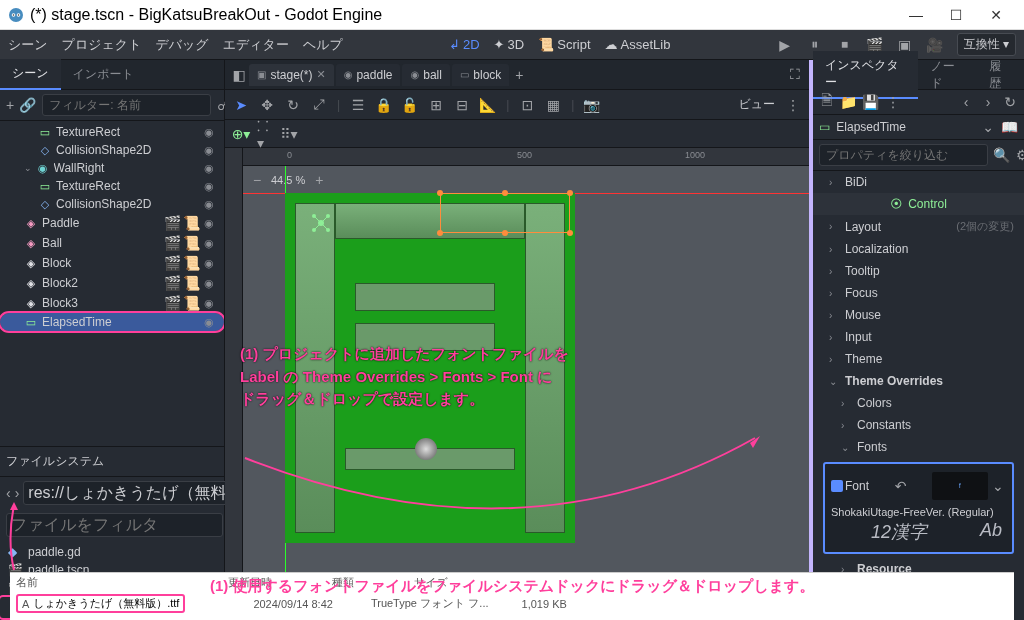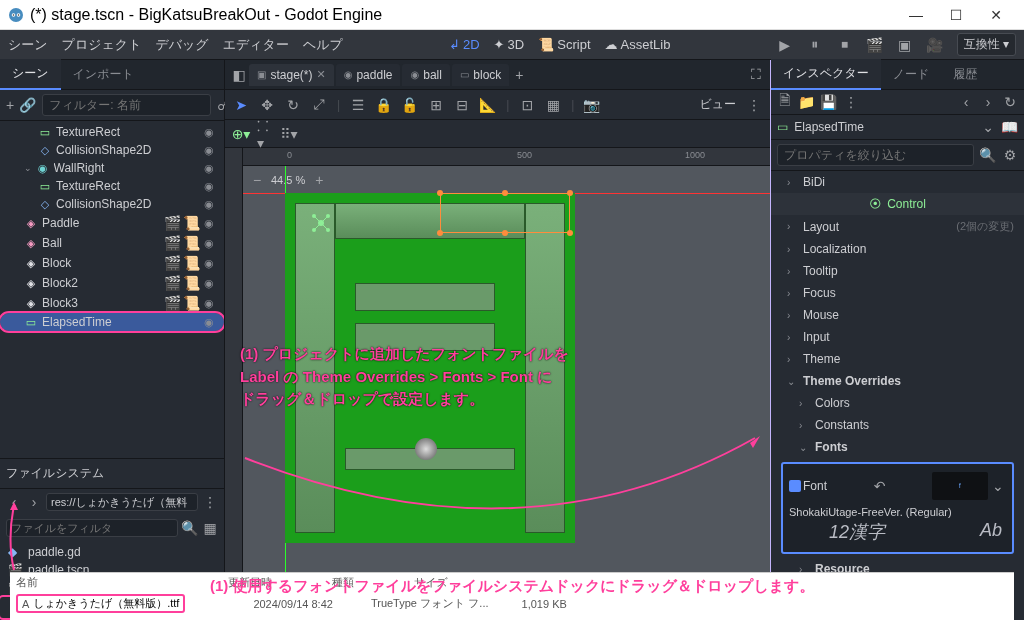--- a/index.html
+++ b/index.html
@@ -10,21 +10,21 @@
 .titlebar .title { flex:1; font-size:16px; }
 .titlebar .winbtn { width:40px; text-align:center; font-size:14px; color:#333; cursor:pointer; }
 .menubar { height:30px; background:#32363d; display:flex; align-items:center; padding:0 8px; gap:14px; border-bottom:1px solid #14161a; }
 .menubar .menu-item { color:#cdced2; font-size:13px; cursor:pointer; }
 .menubar .spacer { flex:1; }
 .menubar .mode-btn { color:#8da5f3; font-size:13px; cursor:pointer; display:flex; align-items:center; gap:3px; }
 .menubar .mode-btn.active { color:#5a8cff; }
 .menubar .combo { background:#25292f; border:1px solid #474b52; border-radius:3px; padding:2px 6px; font-size:12px; color:#cdced2; }
 .main { flex:1; display:flex; min-height:0; }
 .panel-l { width:225px; display:flex; flex-direction:column; border-right:1px solid #14161a; background:#262b33; }
-.panel-r { width:254px; display:flex; flex-direction:column; border-left:1px solid #c4b5fd; background:#262b33; }
+.panel-r { width:215px; display:flex; flex-direction:column; border-left:4px solid #c4b5fd; background:#262b33; }
 .center { flex:1; display:flex; flex-direction:column; background:#262b33; min-width:0; }
 .dock-tabs { height:30px; display:flex; align-items:center; border-bottom:1px solid #14161a; background:#21262d; }
 .dock-tab { padding:6px 12px; color:#8a8d93; font-size:12px; cursor:pointer; }
 .dock-tab.active { color:#e0e1e5; border-bottom:2px solid #5a8cff; background:#262b33; }
 .toolbar { display:flex; align-items:center; gap:6px; padding:4px 6px; border-bottom:1px solid #14161a; }
 .tbico { width:16px; height:16px; display:inline-flex; align-items:center; justify-content:center; color:#a2a4a8; cursor:pointer; font-size:14px; }
 .filter-input { flex:1; background:#1d2229; border:1px solid #3a3e45; border-radius:3px; padding:3px 6px; color:#cdced2; font-size:12px; }
 .tree { flex:1; overflow:auto; padding:2px 0; }
 .tree-item { display:flex; align-items:center; gap:4px; padding:2px 6px; cursor:pointer; white-space:nowrap; }
 .tree-item .indent { display:inline-block; }
@@ -34,21 +34,21 @@
 .tree-item .extra { display:flex; gap:3px; }
 .tree-item.selected { background:#3a5a9c; outline:2px solid #ff3f9c; border-radius:10px; }
 .ico-green { color:#8eef97; }
 .ico-blue { color:#87b6f4; }
 .ico-cyan { color:#6fd3d3; }
 .ico-pink { color:#f49ac1; }
 .ico-white { color:#e0e1e5; }
 .fs-panel { border-top:1px solid #14161a; display:flex; flex-direction:column; }
 .fs-head { padding:6px 6px; color:#cdced2; font-size:12px; border-bottom:1px solid #14161a; }
 .fs-path { display:flex; align-items:center; gap:4px; padding:4px 6px; }
-.fs-path input { flex:1; background:#1d2229; border:1px solid #3a3e45; border-radius:3px; padding:2px 4px; color:#cdced2; font-size:11px; }
+.fs-path input { flex:1; background:#1d2229; border:1px solid #3a3e45; border-radius:3px; padding:2px 4px; color:#cdced2; font-size:16px; }
 .fs-list { padding:2px 0; }
 .fs-item { display:flex; align-items:center; gap:6px; padding:2px 8px; cursor:pointer; }
 .fs-item .fico { width:14px; font-size:12px; }
 .fs-item.hl { outline:2px solid #ff3f9c; border-radius:3px; }
 .center-tabs { height:30px; display:flex; align-items:center; background:#21262d; border-bottom:1px solid #14161a; padding:0 6px; gap:2px; }
 .scene-tab { display:flex; align-items:center; gap:4px; padding:4px 8px; background:#262b33; border-radius:3px 3px 0 0; cursor:pointer; font-size:12px; }
 .scene-tab .close { color:#8a8d93; font-size:11px; }
 .scene-tab.active { background:#2d323a; }
 .vp-tools { height:30px; display:flex; align-items:center; gap:10px; padding:0 8px; border-bottom:1px solid #14161a; }
 .vp-tools2 { height:28px; display:flex; align-items:center; gap:8px; padding:0 8px; border-bottom:1px solid #14161a; font-size:11px; }
@@ -456,21 +456,21 @@
             <span class="lbl">Colors</span>
           </div>
           <div class="insp-row">
             <span style="width:12px"></span>
             <span class="caret">›</span>
             <span class="lbl">Constants</span>
           </div>
           <div class="insp-row">
             <span style="width:12px"></span>
             <span class="caret">⌄</span>
-            <span class="lbl" style="font-weight:bold">Fonts</span>
+            <span class="lbl" style="font-weight:normal">Fonts</span>
           </div>
           <div class="font-preview">
             <div class="slot">
               <span class="chk"></span>
               <span>Font</span>
               <span class="tbico" style="margin-left:auto">↶</span>
               <span class="thumb">ᶠ</span>
               <span class="tbico">⌄</span>
             </div>
             <div class="name">ShokakiUtage-FreeVer. (Regular)</div>

